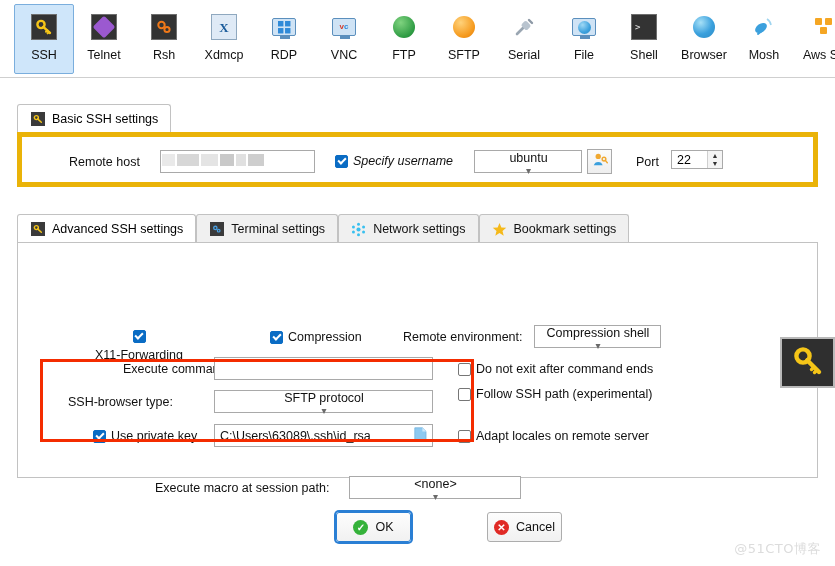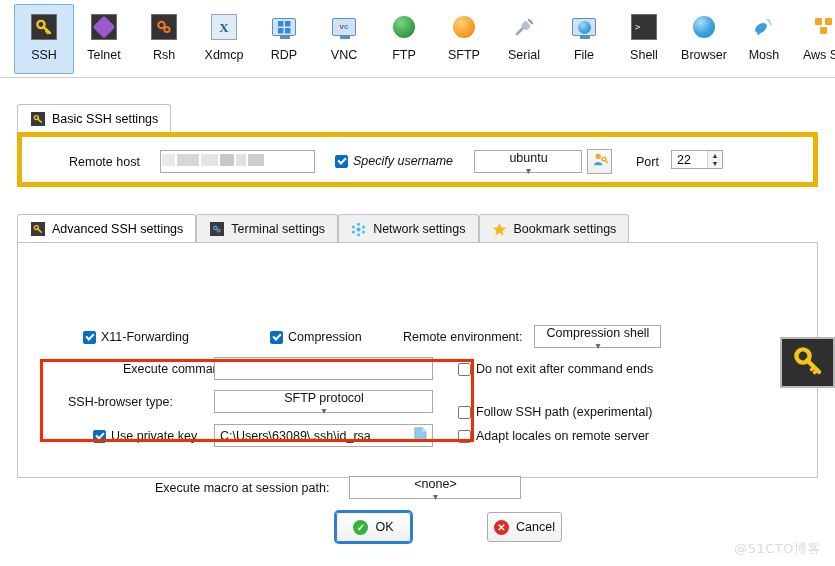--- a/index.html
+++ b/index.html
@@ -463,21 +463,21 @@
         <svg width="15" height="15" viewBox="0 0 16 16">
             <polygon points="8,1 10,5.8 15.2,6.2 11.2,9.6 12.5,14.6 8,11.8 3.5,14.6 4.8,9.6 0.8,6.2 6,5.8" fill="#f5b91a"></polygon>
           </svg>
       </span>
       <span>Bookmark settings</span>
     </div>
   </div>
 
   <div id="adv-body">
 
-    <div class="chkrow" style="position:absolute;left:65px;top:87px;">
+    <div class="chkrow" style="position:absolute;left:77px;top:87px;flex-direction:column;">
       <span class="chk on"></span>
       <span class="lblText">X11-Forwarding</span>
     </div>
 
     <div class="chkrow" style="position:absolute;left:252px;top:87px;">
       <span class="chk on"></span>
       <span class="lblText">Compression</span>
     </div>
 
     <span class="lblText" style="position:absolute;left:385px;top:87px;">Remote environment:</span>
@@ -498,21 +498,21 @@
       <span class="lblText">Do not exit after command ends</span>
     </div>
 
     <span class="lblText" style="position:absolute;left:50px;top:152px;">SSH-browser type:</span>
 
     <div class="sel" style="position:absolute;left:196px;top:147px;width:219px;">
       <span>SFTP protocol</span>
       <span class="caret">▾</span>
     </div>
 
-    <div class="chkrow" style="position:absolute;left:440px;top:162px;justify-content:center;">
+    <div class="chkrow" style="position:absolute;left:440px;top:144px;justify-content:center;">
       <span class="chk"></span>
       <span class="lblText">Follow SSH path (experimental)</span>
     </div>
 
     <div class="chkrow" style="position:absolute;left:75px;top:186px;">
       <span class="chk on"></span>
       <span class="lblText">Use private key</span>
     </div>
 
     <div class="txtin" style="position:absolute;left:196px;top:181px;width:219px;justify-content:space-between;">

